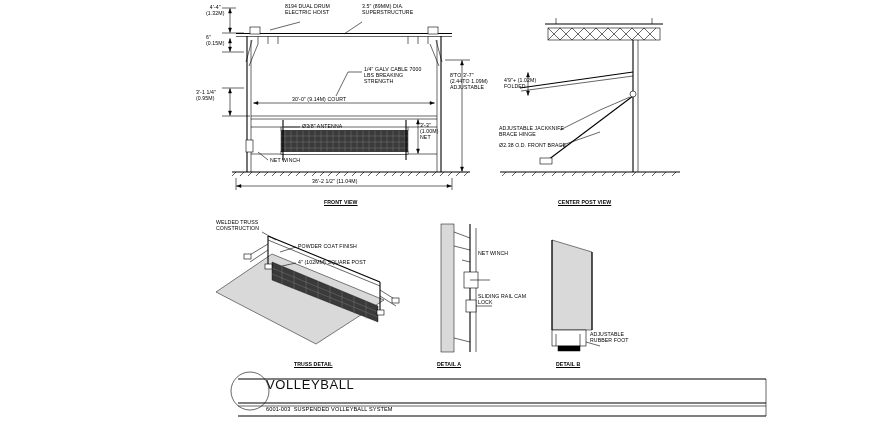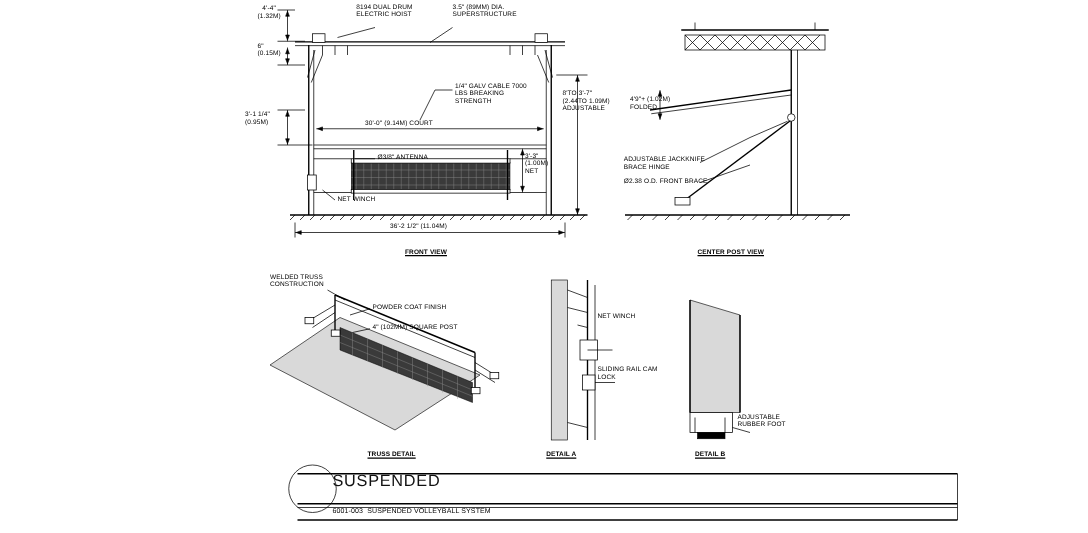--- a/index.html
+++ b/index.html
@@ -344,16 +344,16 @@
 
   <div class="t" style="left:478px;top:250px;">NET WINCH</div>
   <div class="t" style="left:478px;top:293px;">SLIDING RAIL CAM
 LOCK</div>
   <div class="t u b" style="left:437px;top:361px;">DETAIL A</div>
 
   <div class="t" style="left:590px;top:331px;">ADJUSTABLE
 RUBBER FOOT</div>
   <div class="t u b" style="left:556px;top:361px;">DETAIL B</div>
 
-  <div class="title" style="left:266px;top:377px;">SUSPENDED</div>
+  <div class="title" style="left:266px;top:377px;">VOLLEYBALL</div>
   <div class="t" style="left:266px;top:406px;font-size:5.6px;">6001-003  SUSPENDED VOLLEYBALL SYSTEM</div>
 
 </div>
 
 </body></html>

